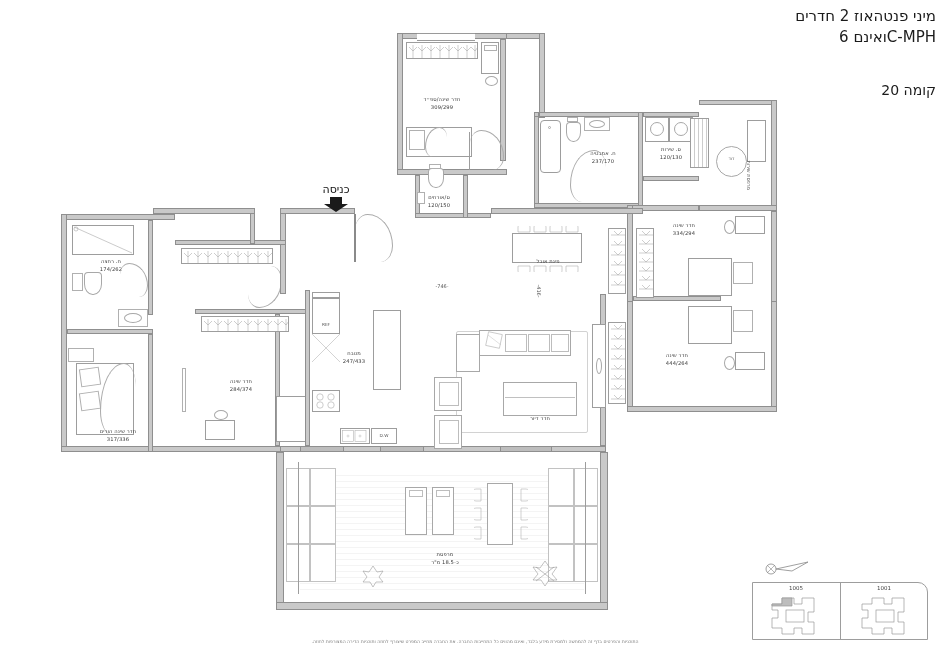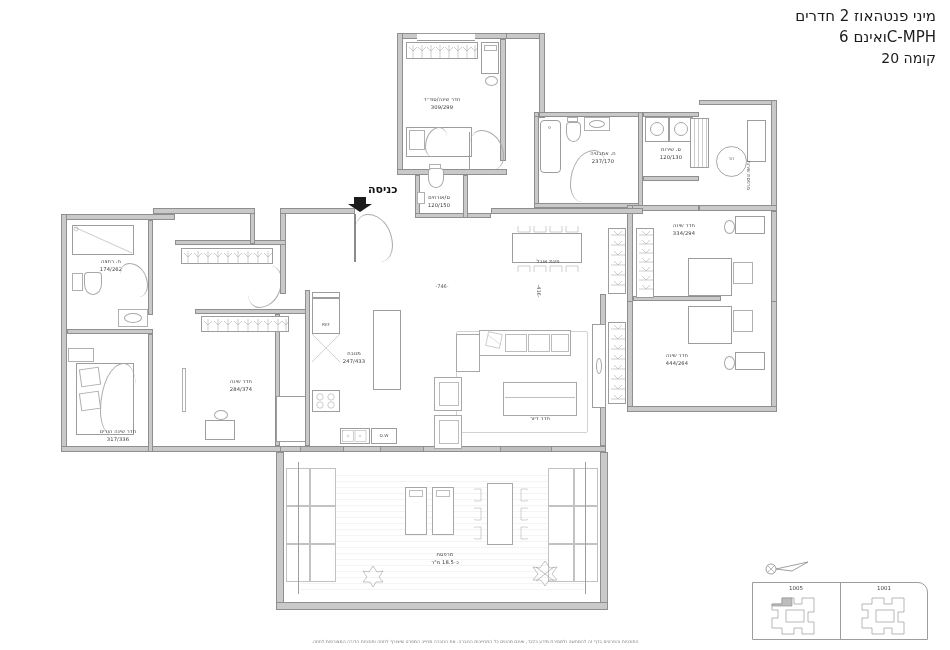--- a/index.html
+++ b/index.html
@@ -3,42 +3,42 @@
 <meta charset="utf-8">
 <style>
   html,body{margin:0;padding:0;background:#ffffff;}
   body{width:950px;height:650px;position:relative;overflow:hidden;
        font-family:"DejaVu Sans","Liberation Sans",sans-serif;color:#333;}
   .abs{position:absolute;}
   
   #title-block{right:14px;top:6px;text-align:right;line-height:1.42;}
   #title-block .t1{font-size:15px;color:#1b1b1b;}
   #title-block .t2{font-size:15px;color:#1b1b1b;}
-  #title-block .t3{font-size:14px;color:#1b1b1b;}
+  #title-block .t3{font-size:14px;color:#1b1b1b;margin-top:32px;}
   
   .wall{background:#c9c9c9;border:1px solid #8f8f8f;box-sizing:border-box;}
   .thin{border:1px solid #9d9d9d;box-sizing:border-box;background:#fff;}
   .thin2{border:1px solid #b0b0b0;box-sizing:border-box;background:#fff;}
   .lbl{font-size:5.2px;color:#3a3a3a;text-align:center;line-height:1.5;
        direction:rtl;white-space:nowrap;letter-spacing:.1px;}
   .lbl b{font-weight:normal;display:block;}
   .dim{font-size:5px;color:#555;text-align:center;direction:rtl;white-space:nowrap;}
   .tiny{font-size:4.3px;color:#555;text-align:center;white-space:nowrap;}
   .vline{background:#9d9d9d;}
   .hline{background:#9d9d9d;}
   
   .arc{border:1px solid #aaa;border-radius:50%;box-sizing:border-box;}
   .arc-tl{border-color:#aaa transparent transparent #aaa;border-top-left-radius:100%;}
   .arc-tr{border-color:#aaa #aaa transparent transparent;border-top-right-radius:100%;}
   .arc-br{border-color:transparent #aaa #aaa transparent;border-bottom-right-radius:100%;}
   
   .closet{background:#fff;border:1px solid #9d9d9d;box-sizing:border-box;overflow:hidden;}
   
   #entrance{left:322px;top:183px;text-align:center;}
-  #entrance .etxt{font-size:11px;color:#111;direction:rtl;font-weight:bold;margin-left:46px;}
+  #entrance .etxt{font-size:11px;color:#111;direction:rtl;font-weight:normal;}
   
   #key-plan{left:752px;top:558px;}
   .kp-box{border:1px solid #9d9d9d;background:#fff;box-sizing:border-box;}
   .kp-lbl{font-size:5.5px;color:#444;text-align:center;}
   
   #disclaimer{left:0;right:0;bottom:6px;text-align:center;font-size:4.6px;
               color:#7a7a7a;direction:rtl;}
   
   .terr{background:
      repeating-linear-gradient(to bottom,#ffffff 0 5px,#f4f4f4 5px 6px);}

